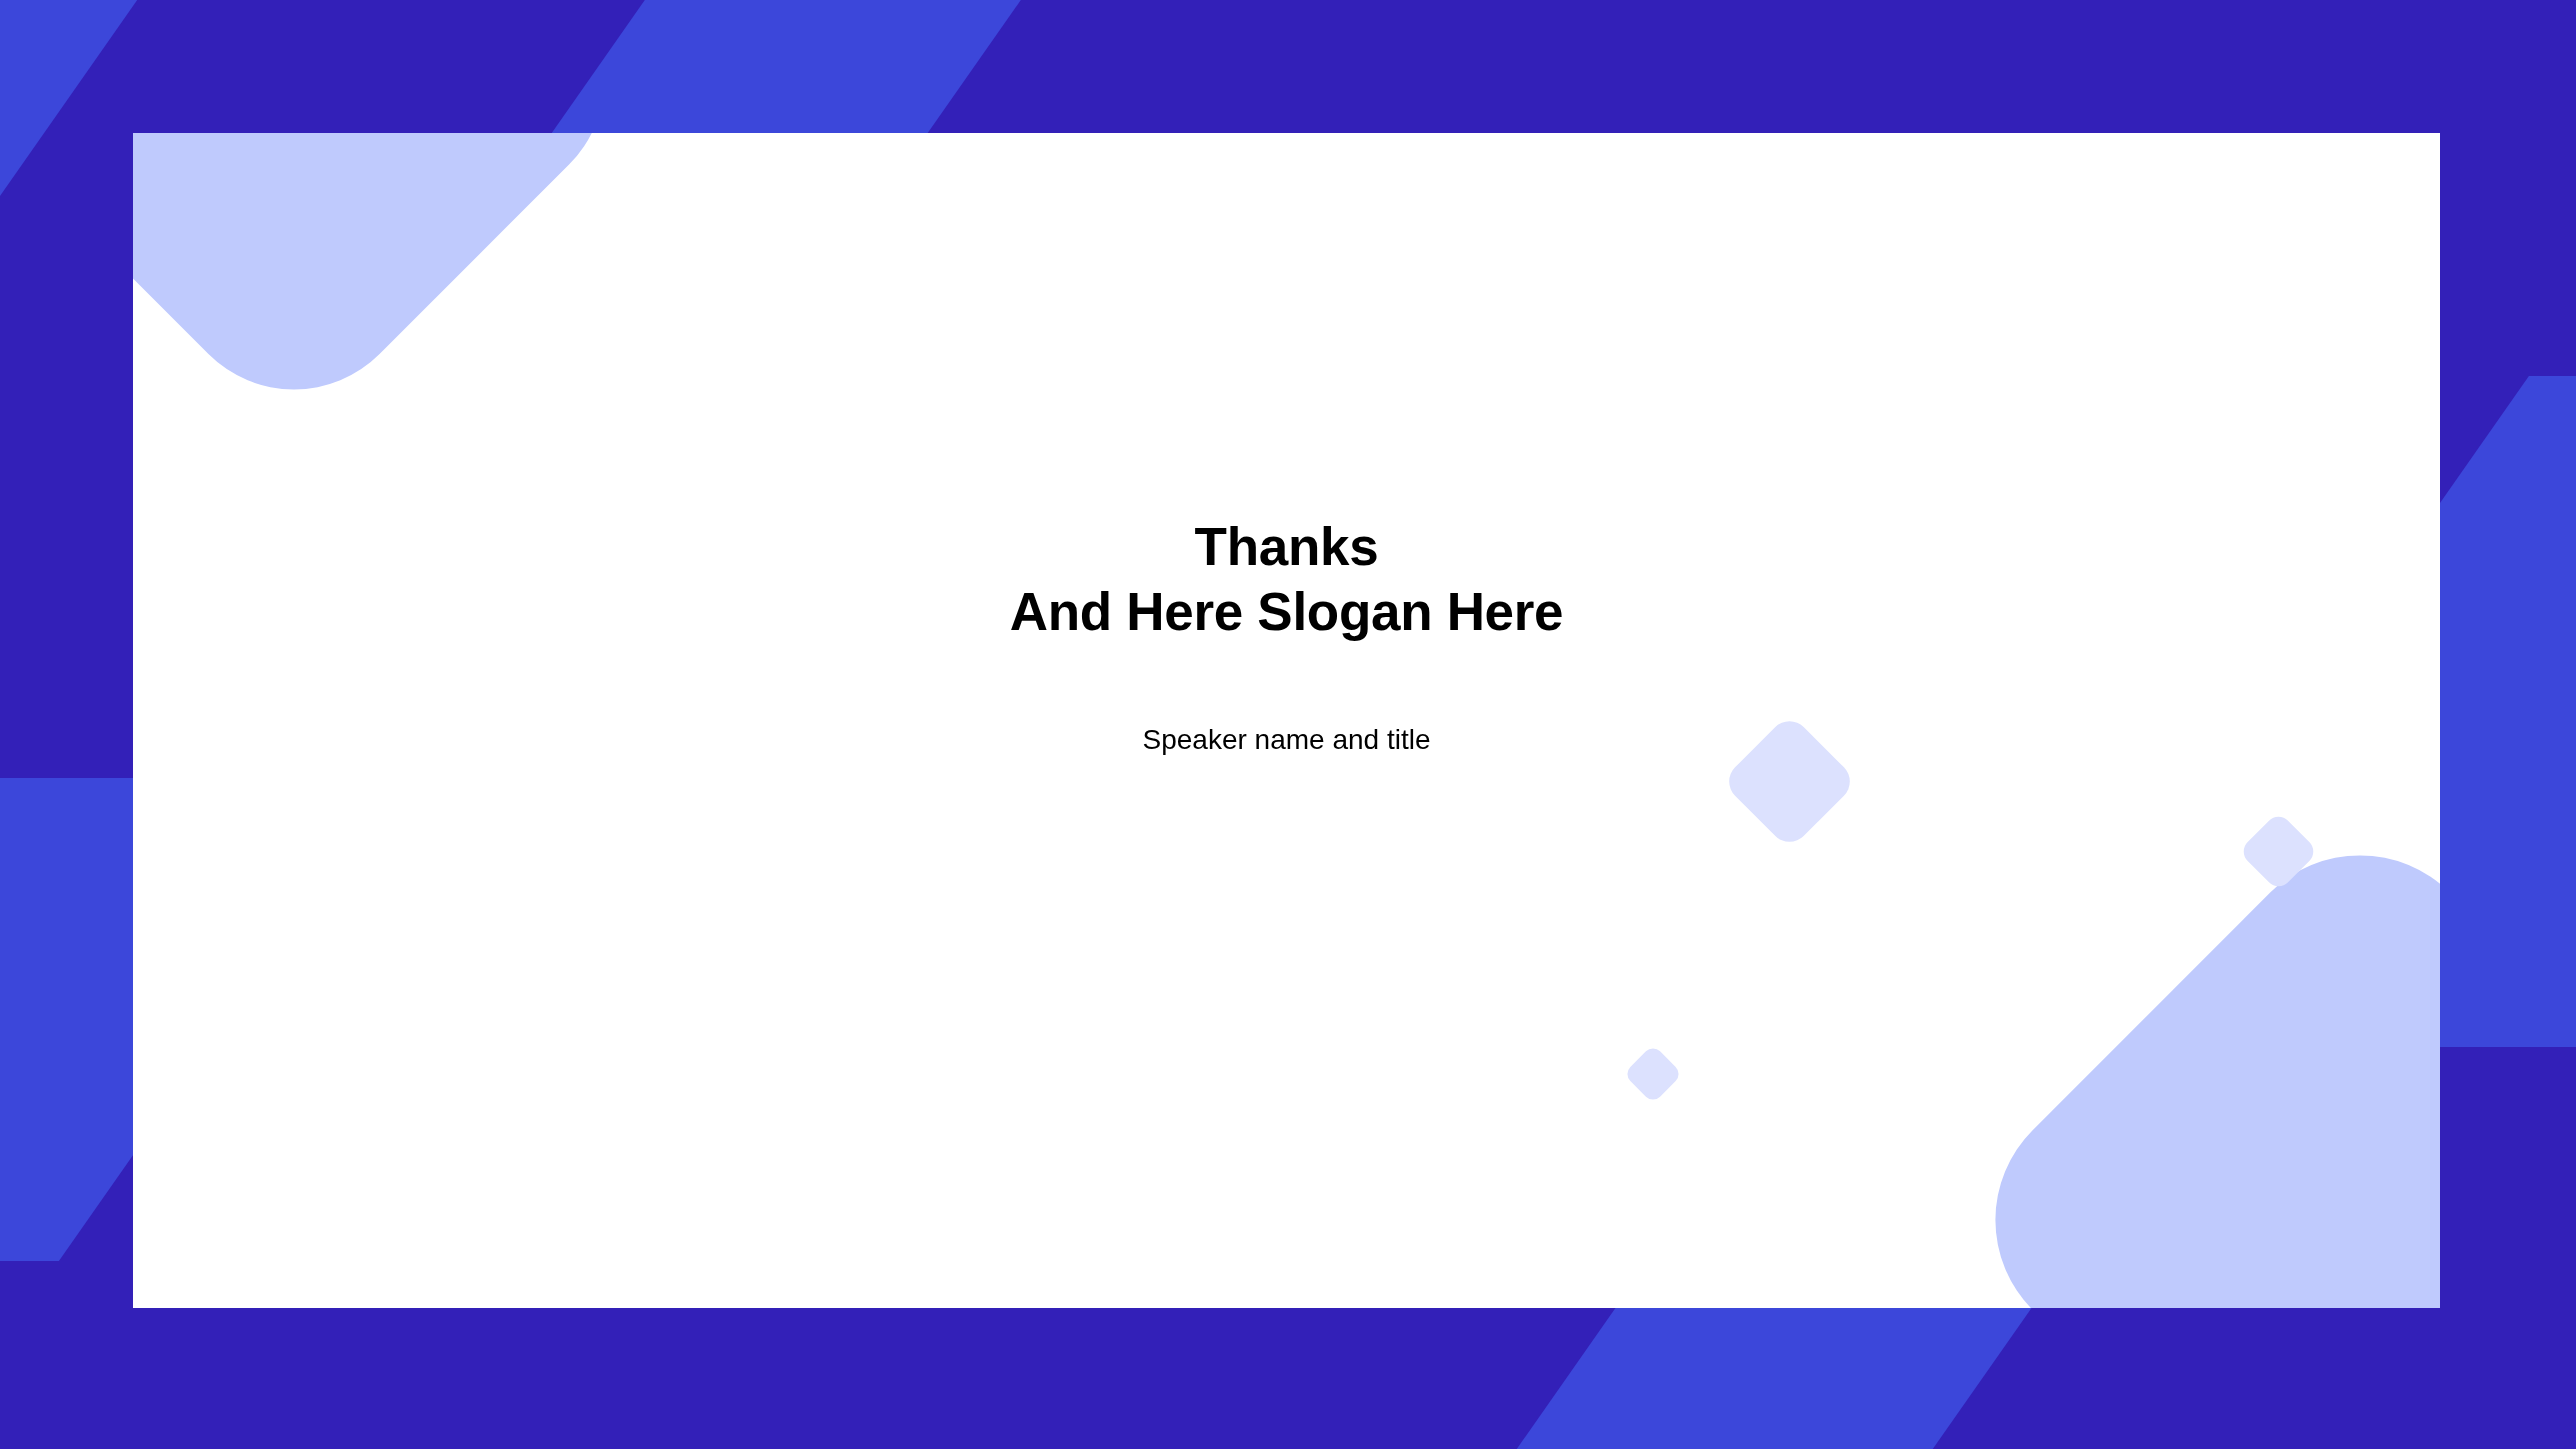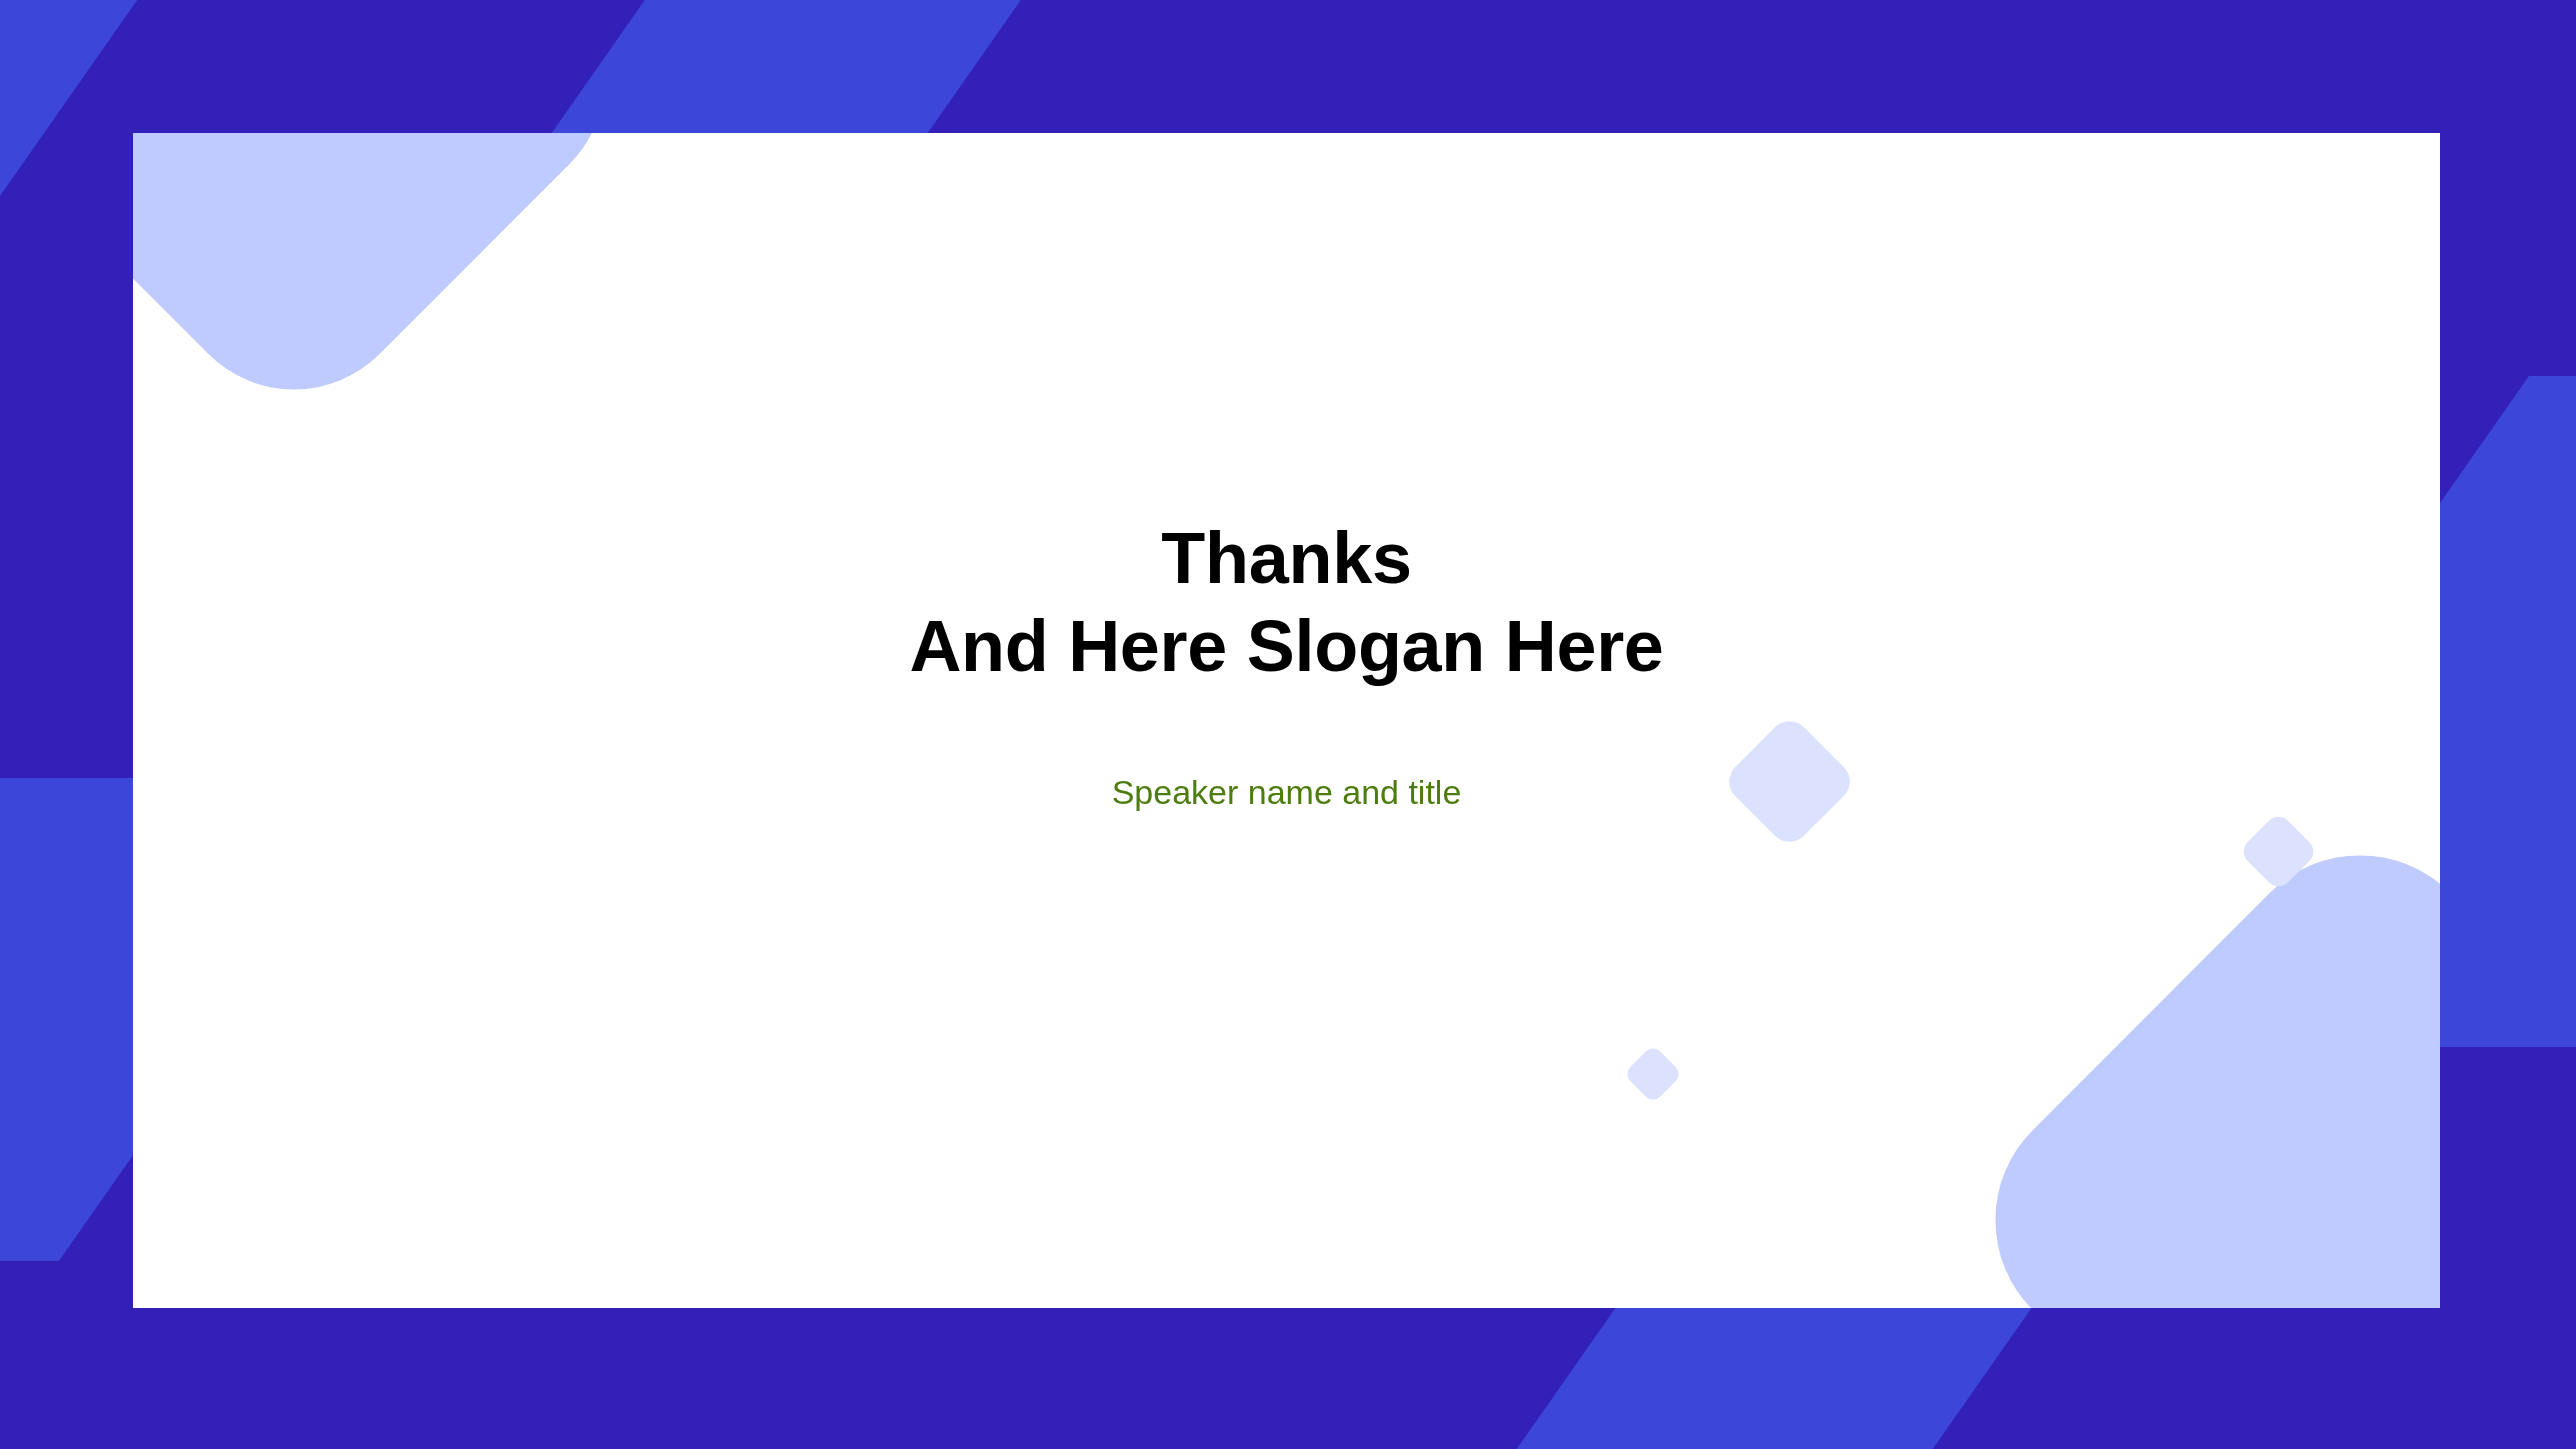--- a/index.html
+++ b/index.html
@@ -144,36 +144,36 @@
     left: 0;
     top: 0;
     width: 2307px;
     text-align: center;
     padding-top: 382px;
     box-sizing: border-box;
   }
   .headline {
     font-family: "Liberation Sans", sans-serif;
     font-weight: bold;
-    font-size: 72px;
+    font-size: 53px;
     line-height: 1.22;
     color: #000000;
     margin: 0;
     letter-spacing: -0.3px;
     white-space: nowrap;
   }
   .sub-group {
     margin-top: 72px;
   }
   .subline {
     font-family: "Liberation Sans", sans-serif;
     font-weight: normal;
-    font-size: 34px;
+    font-size: 28px;
     line-height: 1.72;
-    color: #4d7c0f;
+    color: #000000;
     margin: 0;
     white-space: nowrap;
   }
 </style>
 </head>
 <body>
 
 <div id="slide">
 
   <div class="stripe-layer">

